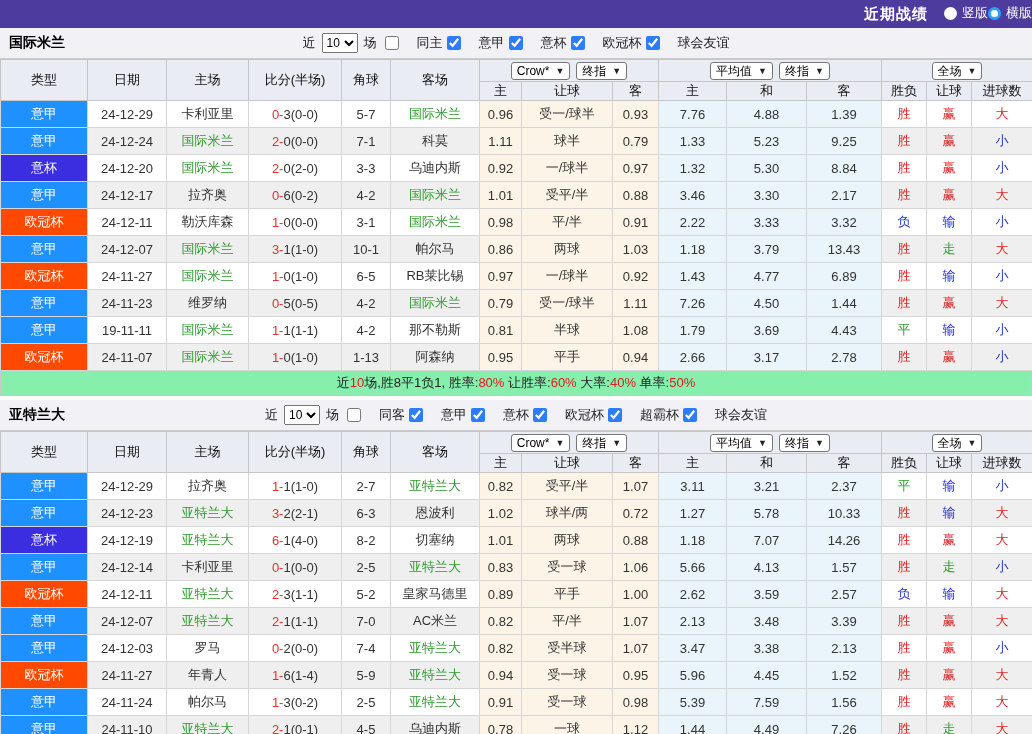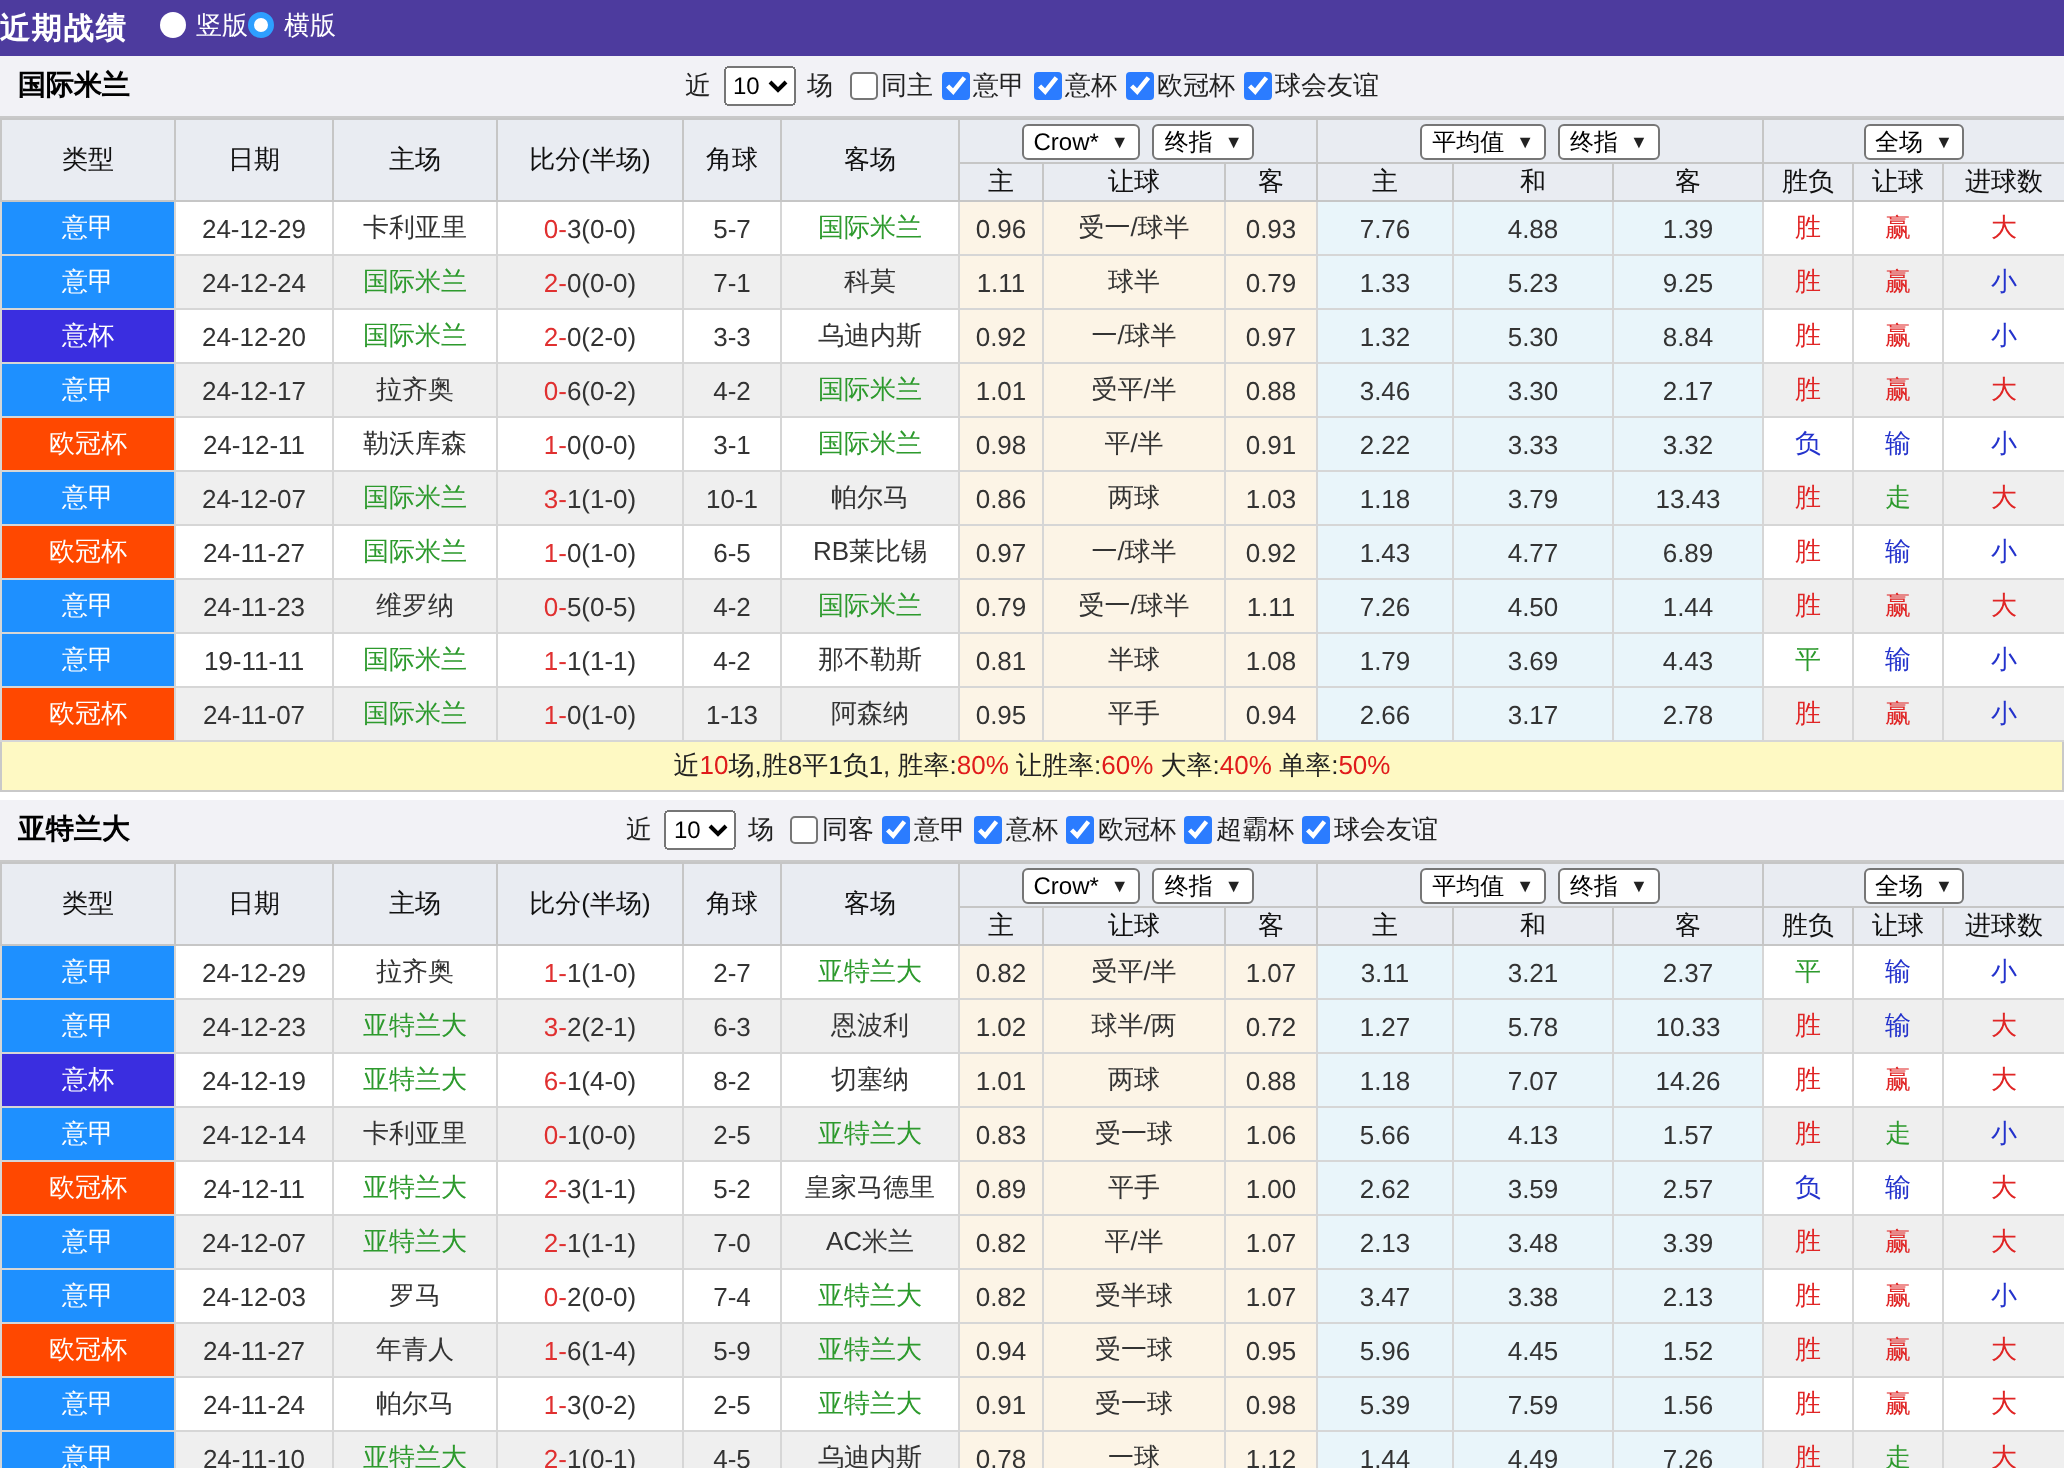--- a/index.html
+++ b/index.html
@@ -1,41 +1,41 @@
 <!DOCTYPE html>
 <html style="--purple: #4d3b9e; --radio: #2e9fff; --cb: #2b7cff; --hl: #2d9a2d; --scoreRed: #e03030;"><head>
 <meta charset="utf-8">
 <style>
   html,body{margin:0;padding:0;}
   body{width:1032px;background:#fff;font-family:"Liberation Sans","DejaVu Sans",sans-serif;}
-  .titlebar{height:28px;background:var(--purple,#4d3b9e);display:flex;align-items:center;justify-content:flex-start;gap:16px;}
+  .titlebar{height:28px;background:var(--purple,#4d3b9e);display:flex;align-items:center;justify-content:flex-end;gap:16px;}
   .title{color:#fff;font-weight:bold;font-size:15px;letter-spacing:1px;}
   .tb-radio{display:inline-flex;align-items:center;gap:5px;color:#fff;font-size:13px;cursor:pointer;}
   .radio-dot{width:13px;height:13px;border-radius:50%;background:#fff;box-sizing:border-box;display:inline-block;}
   .radio-dot.sel{border:3.5px solid var(--radio,#2e9fff);}
   .filter-row{position:relative;height:30px;background:#f2f2f6;border-bottom:1px solid #c9c9c9;display:flex;align-items:center;justify-content:center;font-size:13px;color:#222;}
   .section + .section .filter-row{border-top:4px solid #fff;}
   .team-name{position:absolute;left:9px;font-size:14px;font-weight:bold;color:#000;}
   .filter-controls{display:inline-flex;align-items:center;gap:4px;}
   select.recent{height:20px;font-size:12px;margin:0 2px;}
-  .cb{display:inline-flex;align-items:center;gap:1px;cursor:pointer;}
+  .cb{display:inline-flex;align-items:center;gap:17px;cursor:pointer;}
   .cb input{width:14px;height:14px;accent-color:var(--cb,#2b7cff);margin:0 1px 0 4px;}
   table{border-collapse:collapse;table-layout:fixed;width:1032px;}
   th{background:#e9ecf2;font-weight:normal;font-size:13px;color:#111;border:1px solid #c6c6c6;padding:0;}
   tr.hrow1 th{height:21px;}
   tr.hrow2 th{height:18px;}
   td{border:1px solid #d6d6d6;height:26px;text-align:center;font-size:13px;color:#333;padding:0;white-space:nowrap;overflow:hidden;}
   tr.even td{background:#efefef;}
   table td.crow{background:#fcf4e6;}
   table td.avg{background:#e9f5fa;}
   td.league{color:#fff;}
   .hl{color:var(--hl,#2d9a2d);}
   .sa{color:var(--scoreRed,#e03030);}
   .sb,.sht{color:#333;}
-  .summary{height:24px;line-height:24px;text-align:center;font-size:13px;color:#222;border:1px solid #c9c9c9;border-top:none;background:#fef9c3;}
+  .summary{height:24px;line-height:24px;text-align:center;font-size:13px;color:#222;border:1px solid #c9c9c9;border-top:none;background:#86efac;}
   .summary .red{color:#e01b1b;}
   .fake-select{display:inline-flex;align-items:center;gap:6px;background:#fff;border:1px solid #767676;border-radius:3px;padding:1px 5px;font-size:12px;line-height:14px;margin:0 3px;cursor:default;color:#000;}
   .caret{font-size:9px;color:#222;}
 </style>
 </head>
 <body>
 
 <div class="page">
   <div class="titlebar">
     <span class="title">近期战绩</span>

